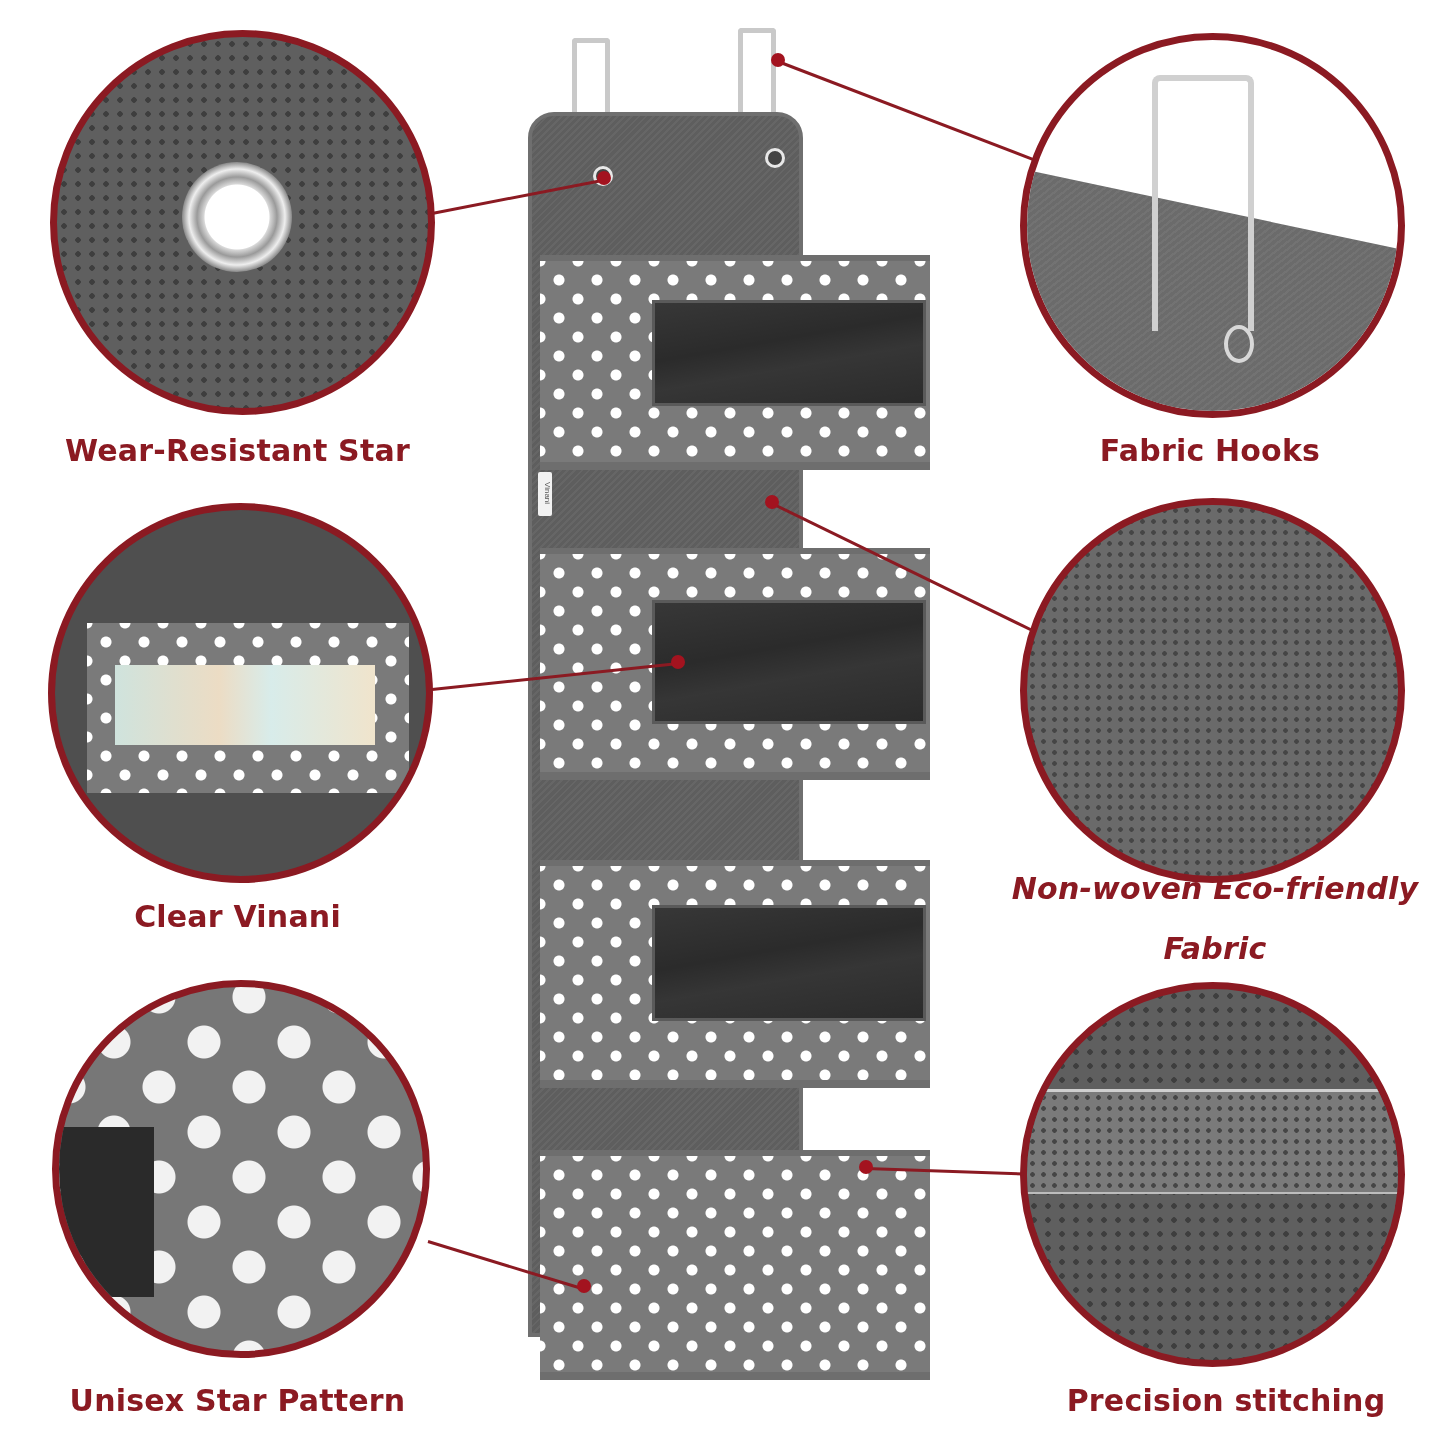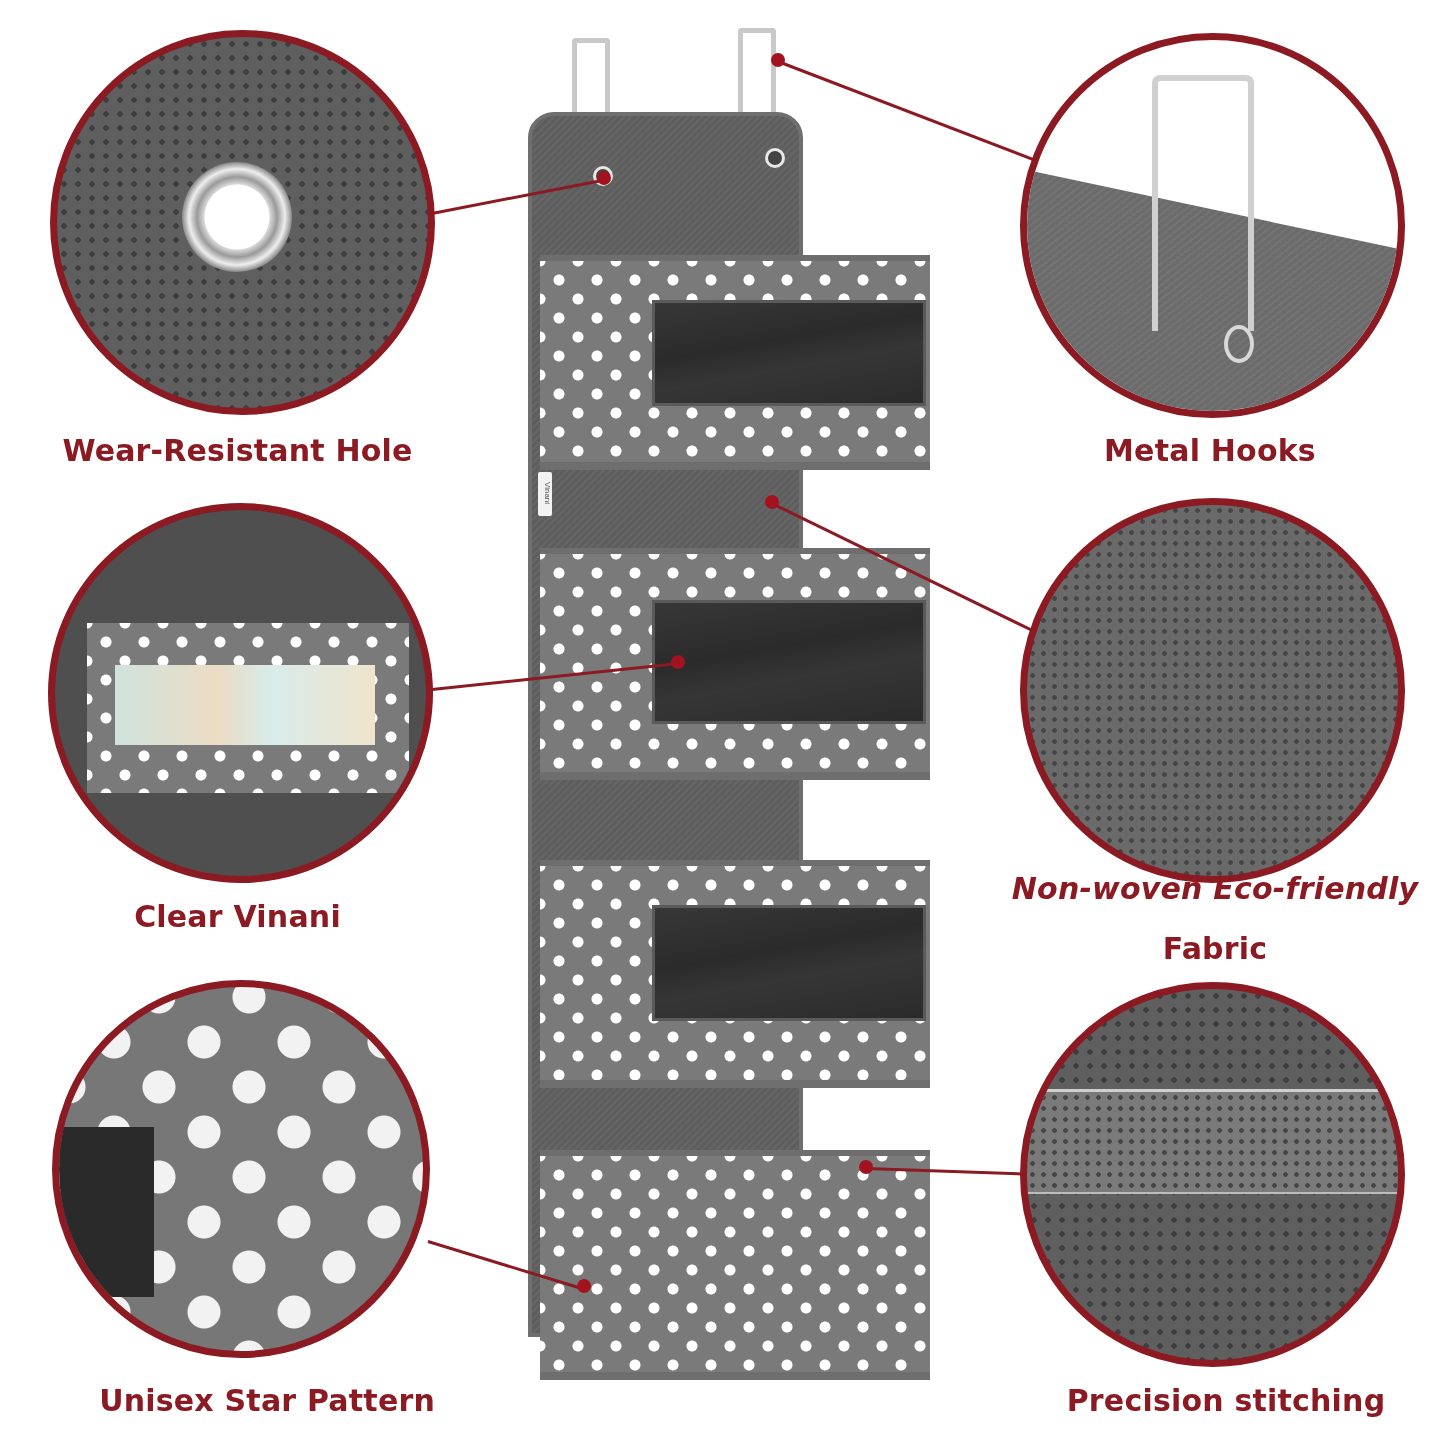--- a/index.html
+++ b/index.html
@@ -47,43 +47,43 @@
 
   <div class="pocket stars" style="top:860px;height:228px;"></div>
   <div class="window" style="left:652px;top:905px;width:268px;height:110px;"></div>
 
   <div class="pocket stars" style="top:1150px;height:230px;"></div>
 </div>
 
 <div class="circle mesh" style="left:50px;top:30px;width:385px;height:385px;">
   <div class="abs" style="left:125px;top:125px;width:110px;height:110px;border-radius:50%;background:radial-gradient(circle,#ffffff 32px,#d8d8d8 33px,#9a9a9a 40px,#eeeeee 48px,#888 55px);"></div>
 </div>
-<div class="caption" style="left:40px;top:434px;width:395px;">Wear-Resistant Hole</div>
+<div class="caption" style="left:40px;top:434px;width:395px;">Wear-Resistant Star</div>
 
 <div class="circle" style="left:48px;top:503px;width:385px;height:380px;background:#4f4f4f;">
   <div class="abs stars" style="left:32px;top:113px;width:322px;height:170px;"></div>
   <div class="abs" style="left:60px;top:155px;width:260px;height:80px;background:linear-gradient(90deg,#cfe3dd,#ecdcc4 40%,#d8ecea 60%,#f0e4cc);"></div>
 </div>
 <div class="caption" style="left:40px;top:900px;width:395px;">Clear Vinani</div>
 
 <div class="circle stars-big" style="left:52px;top:980px;width:378px;height:378px;">
   <div class="abs" style="left:0;top:140px;width:95px;height:170px;background:#2a2a2a;"></div>
 </div>
-<div class="caption" style="left:40px;top:1384px;width:395px;text-align:right;">Unisex Star Pattern</div>
+<div class="caption" style="left:40px;top:1384px;width:395px;">Unisex Star Pattern</div>
 
 <div class="circle" style="left:1020px;top:33px;width:385px;height:385px;background:#ffffff;">
   <div class="abs twill" style="left:0;top:130px;width:400px;height:300px;background-color:#6b6b6b;transform:skewY(12deg);transform-origin:left top;"></div>
   <div class="abs" style="left:125px;top:35px;width:90px;height:250px;border:6px solid #d0d0d0;border-bottom:none;border-radius:8px 8px 0 0;"></div>
   <div class="abs" style="left:197px;top:285px;width:22px;height:30px;border-radius:50%;border:4px solid #d8d8d8;"></div>
 </div>
-<div class="caption" style="left:1010px;top:434px;width:400px;">Metal Hooks</div>
+<div class="caption" style="left:1010px;top:434px;width:400px;">Fabric Hooks</div>
 
 <div class="circle mesh-fine" style="left:1020px;top:498px;width:385px;height:385px;"></div>
 <div class="caption" style="left:1005px;top:872px;width:420px;font-style:italic;">Non-woven Eco-friendly</div>
-<div class="caption" style="left:1005px;top:932px;width:420px;">Fabric</div>
+<div class="caption" style="left:1005px;top:932px;width:420px;font-style:italic;">Fabric</div>
 
 <div class="circle mesh" style="left:1020px;top:982px;width:385px;height:385px;">
   <div class="abs mesh-fine" style="left:0;top:100px;width:400px;height:100px;background-color:#7a7a7a;border-top:3px solid #cfcfcf;border-bottom:2px solid #bdbdbd;"></div>
 </div>
 <div class="caption" style="left:1026px;top:1384px;width:400px;">Precision stitching</div>
 
 <div class="line" style="left:432px;top:212px;width:172px;transform:rotate(-11deg);"></div>
 <div class="dot" style="left:604px;top:178px;"></div>
 
 <div class="line" style="left:778px;top:60px;width:275px;transform:rotate(21deg);"></div>

